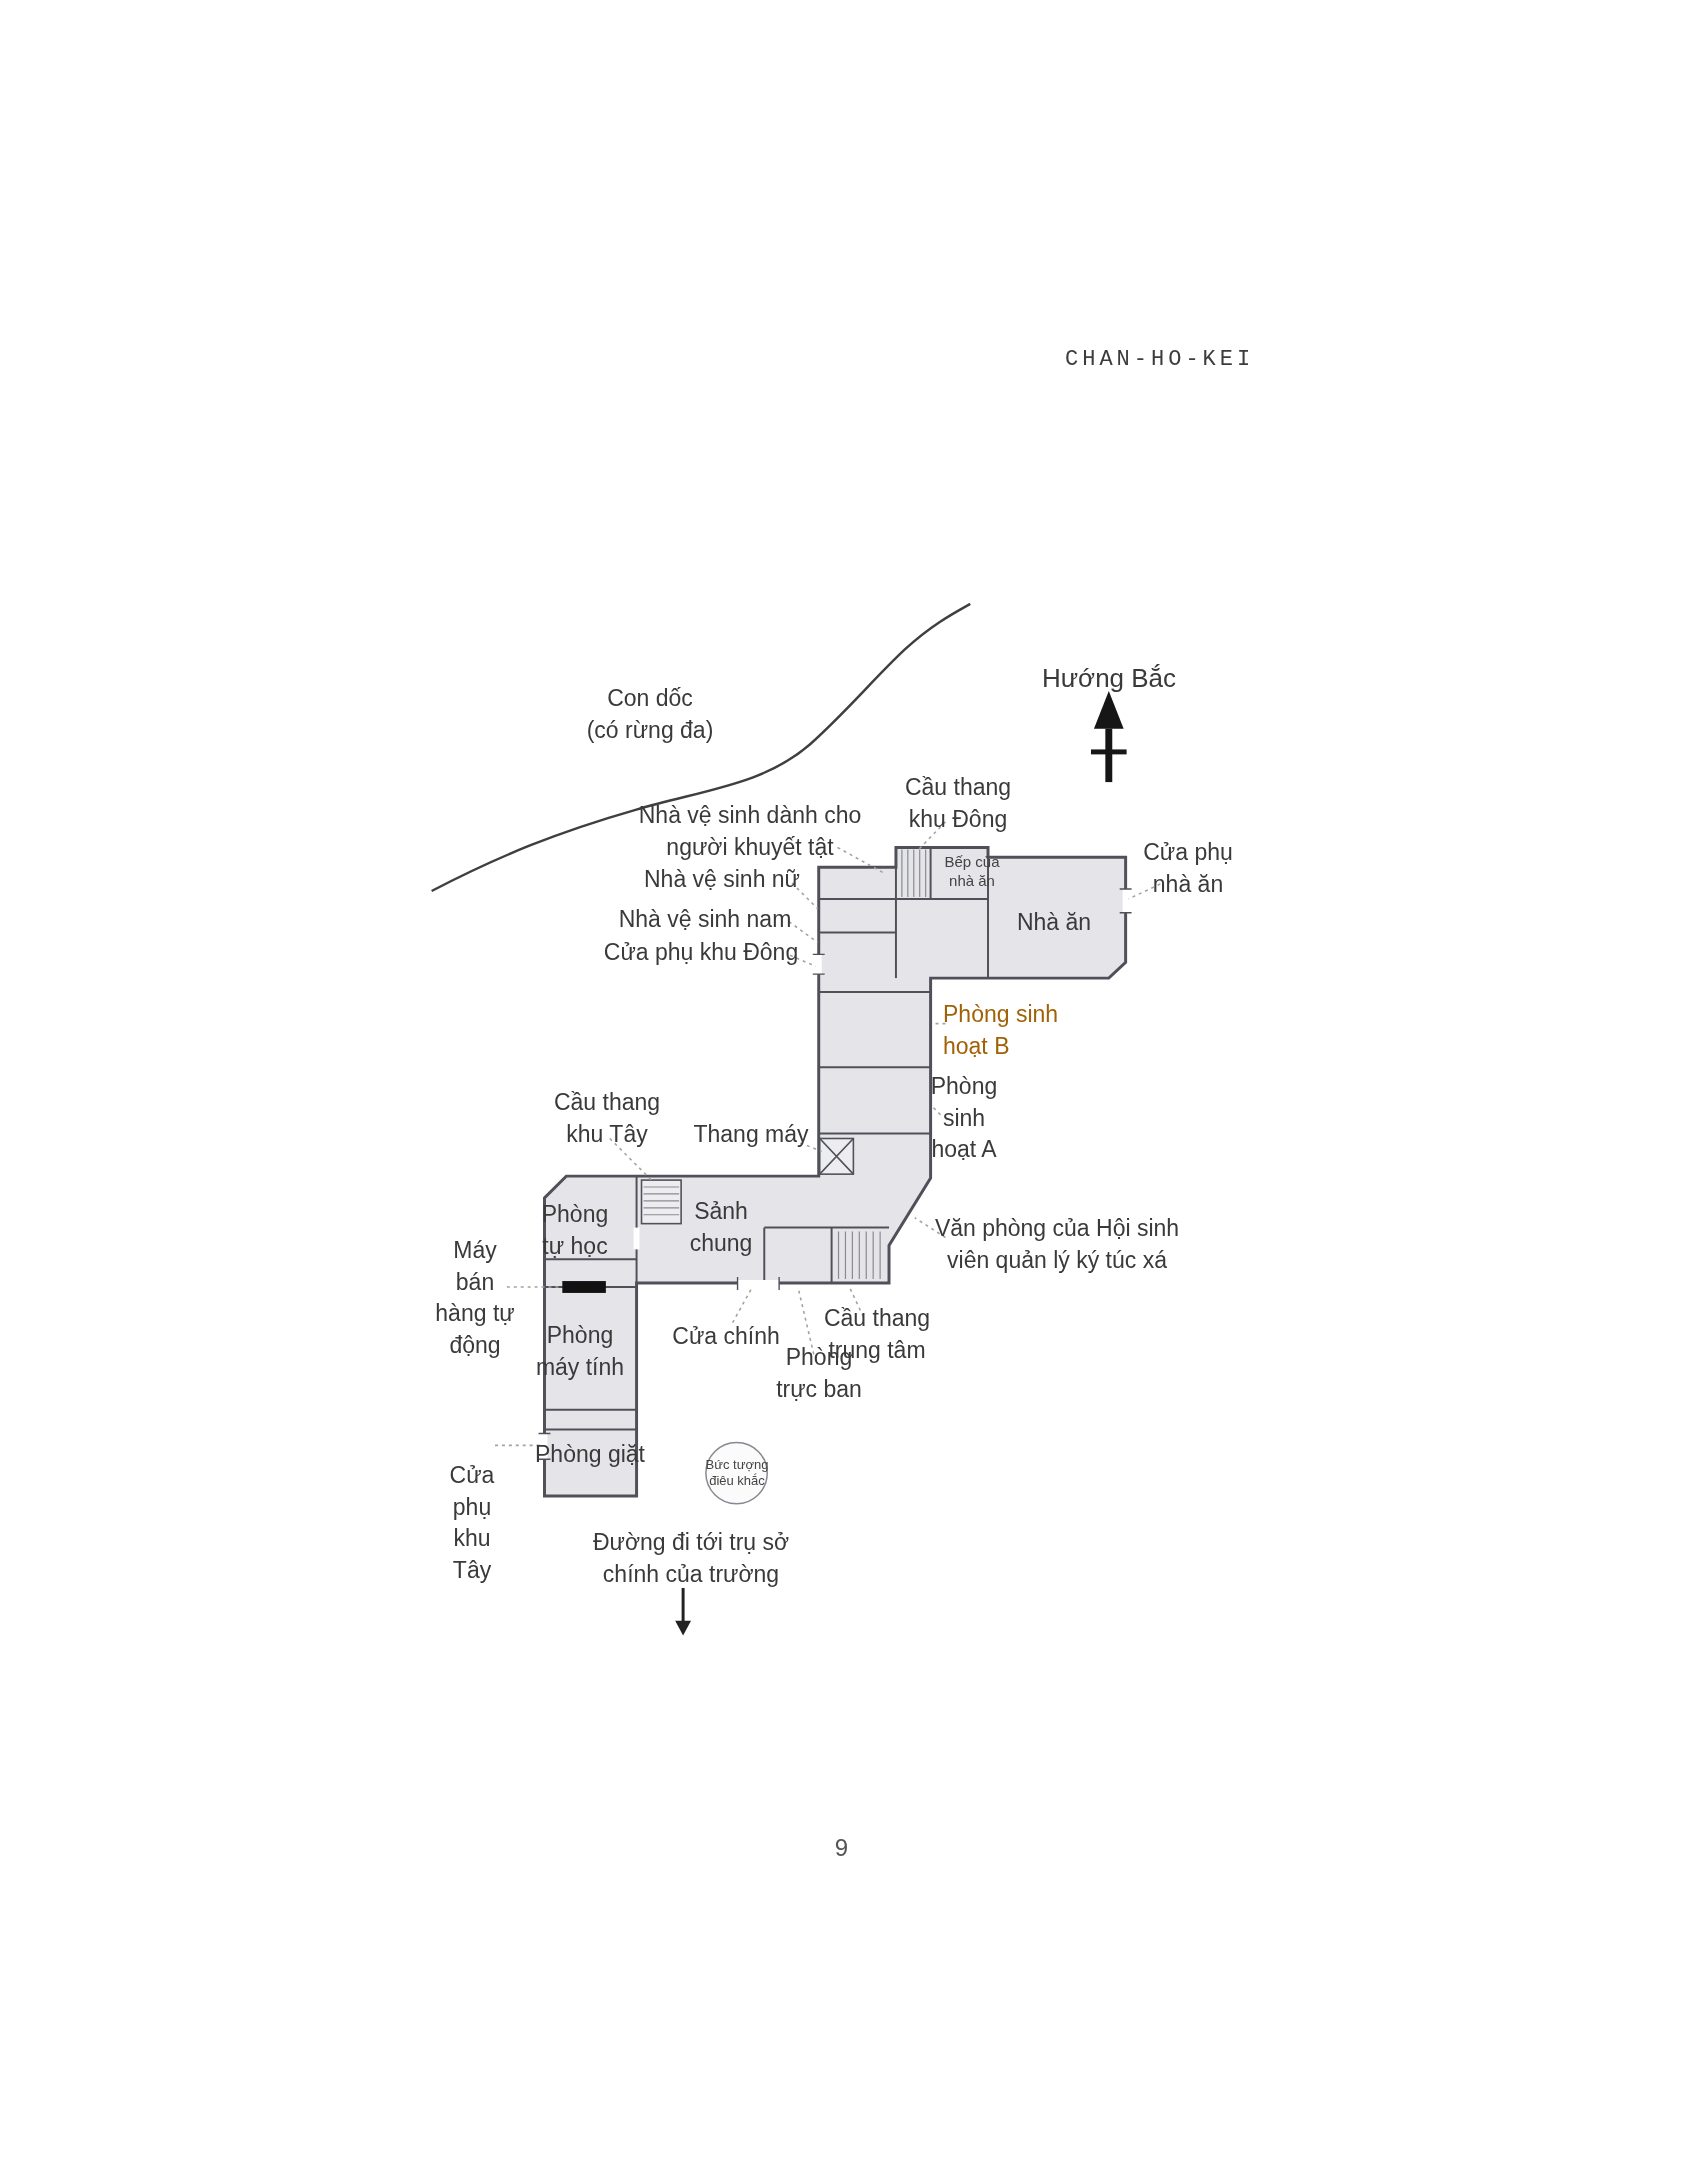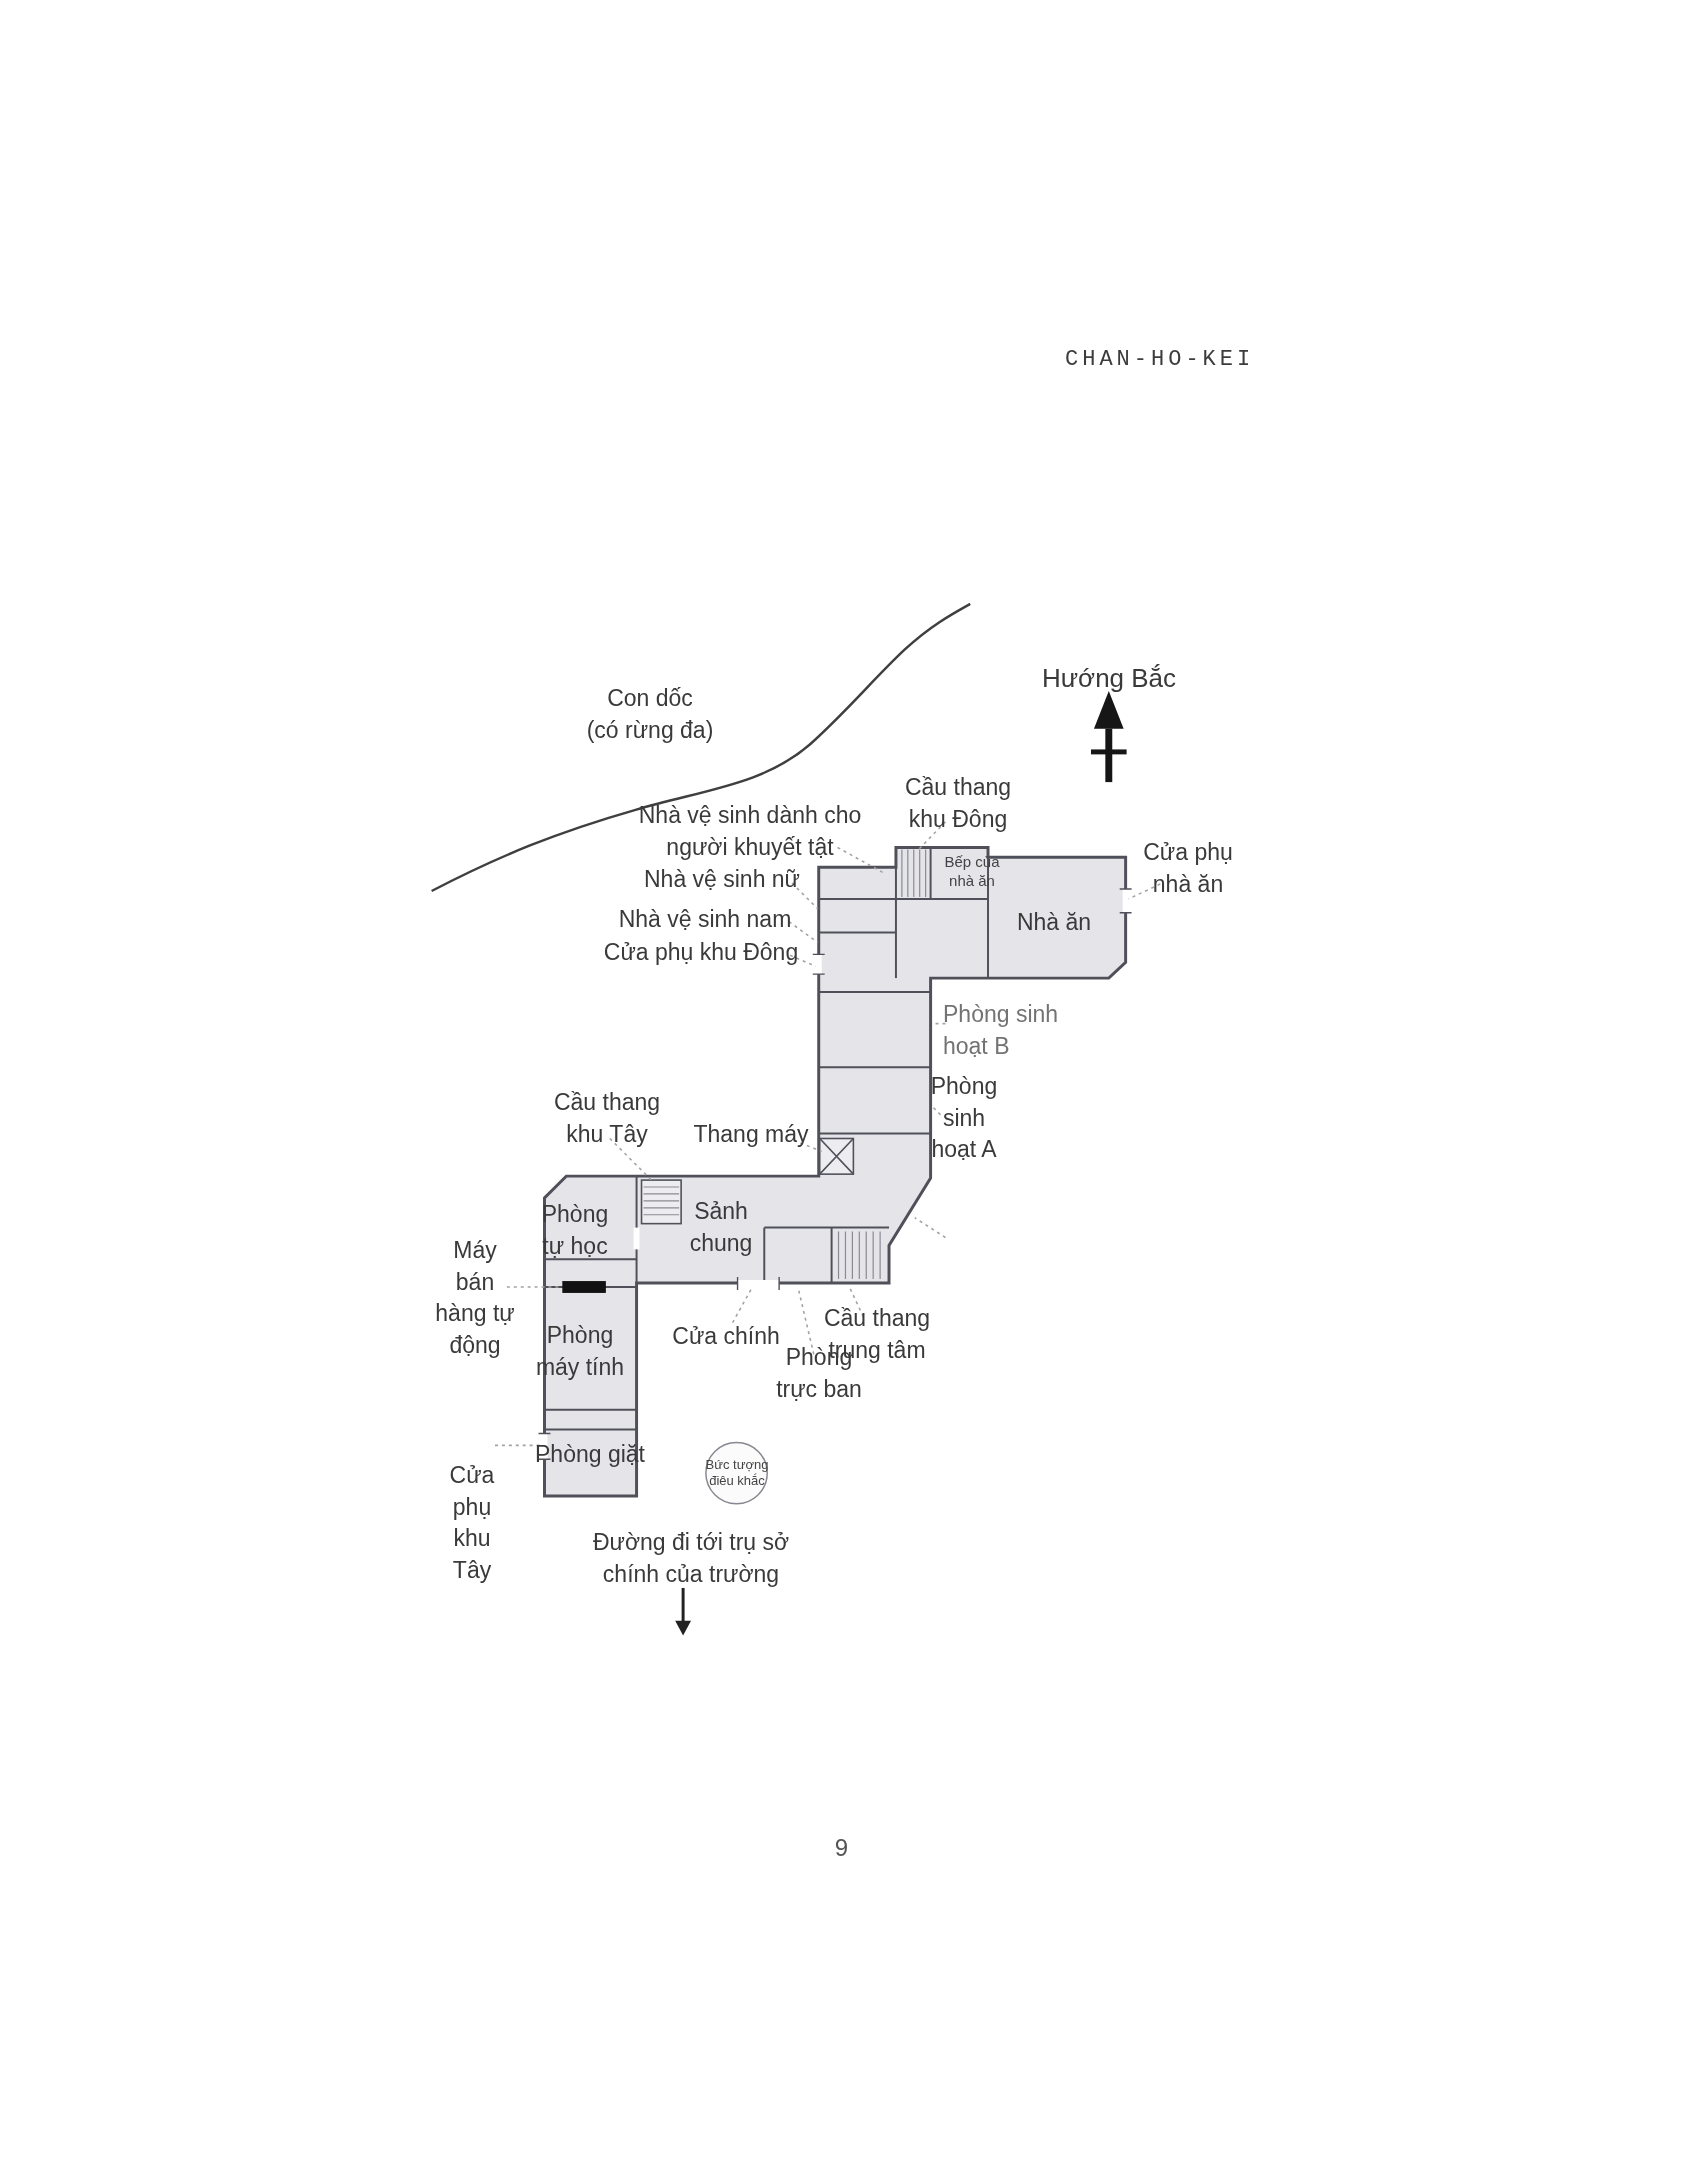--- a/index.html
+++ b/index.html
@@ -17,21 +17,21 @@
   }
   .t1{top:446px;}
   .t2{top:495px;}
   .plan{position:absolute;left:0;top:0;}
   .lbl{
     position:absolute;transform:translate(-50%,-50%);
     white-space:pre-line;text-align:center;font-size:23px;line-height:1.38;color:#3a3a3a;
   }
   .lbl-left{
     position:absolute;transform:translate(0,-50%);
-    white-space:pre-line;text-align:left;font-size:23px;line-height:1.38;color:#737373;
+    white-space:pre-line;text-align:left;font-size:23px;line-height:1.38;color:#a16207;
   }
   .big{font-size:26px;}
   .small{font-size:15px;line-height:1.25;color:#444;}
   .tiny{font-size:13px;line-height:1.25;color:#444;}
   .pagenum{
     position:absolute;left:0;top:1834px;width:1683px;text-align:center;
     font-size:24px;color:#555;
   }
 </style>
 </head>
@@ -159,20 +159,22 @@
   <div class="lbl" style="left:964px;top:1119px;">Phòng
 sinh
 hoạt A</div>
   <div class="lbl" style="left:607px;top:1119px;">Cầu thang
 khu Tây</div>
   <div class="lbl" style="left:751px;top:1135px;">Thang máy</div>
   <div class="lbl" style="left:721px;top:1228px;">Sảnh
 chung</div>
   <div class="lbl" style="left:575px;top:1231px;">Phòng
 tự học</div>
+  <div class="lbl" style="left:1057px;top:1245px;">Văn phòng của Hội sinh
+viên quản lý ký túc xá</div>
   <div class="lbl" style="left:475px;top:1298px;">Máy
 bán
 hàng tự
 động</div>
   <div class="lbl" style="left:580px;top:1352px;">Phòng
 máy tính</div>
   <div class="lbl" style="left:726px;top:1337px;">Cửa chính</div>
   <div class="lbl" style="left:877px;top:1335px;">Cầu thang
 trung tâm</div>
   <div class="lbl" style="left:819px;top:1374px;">Phòng

